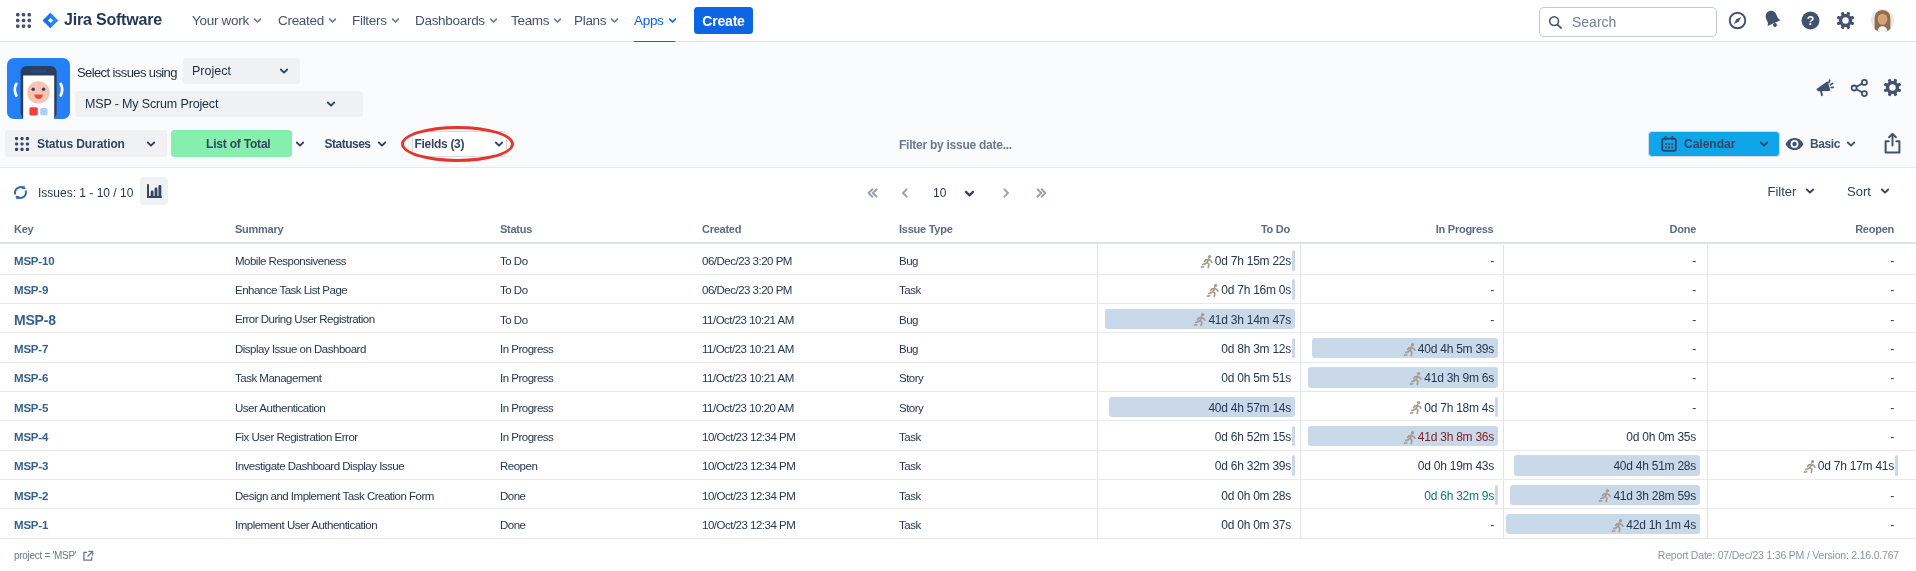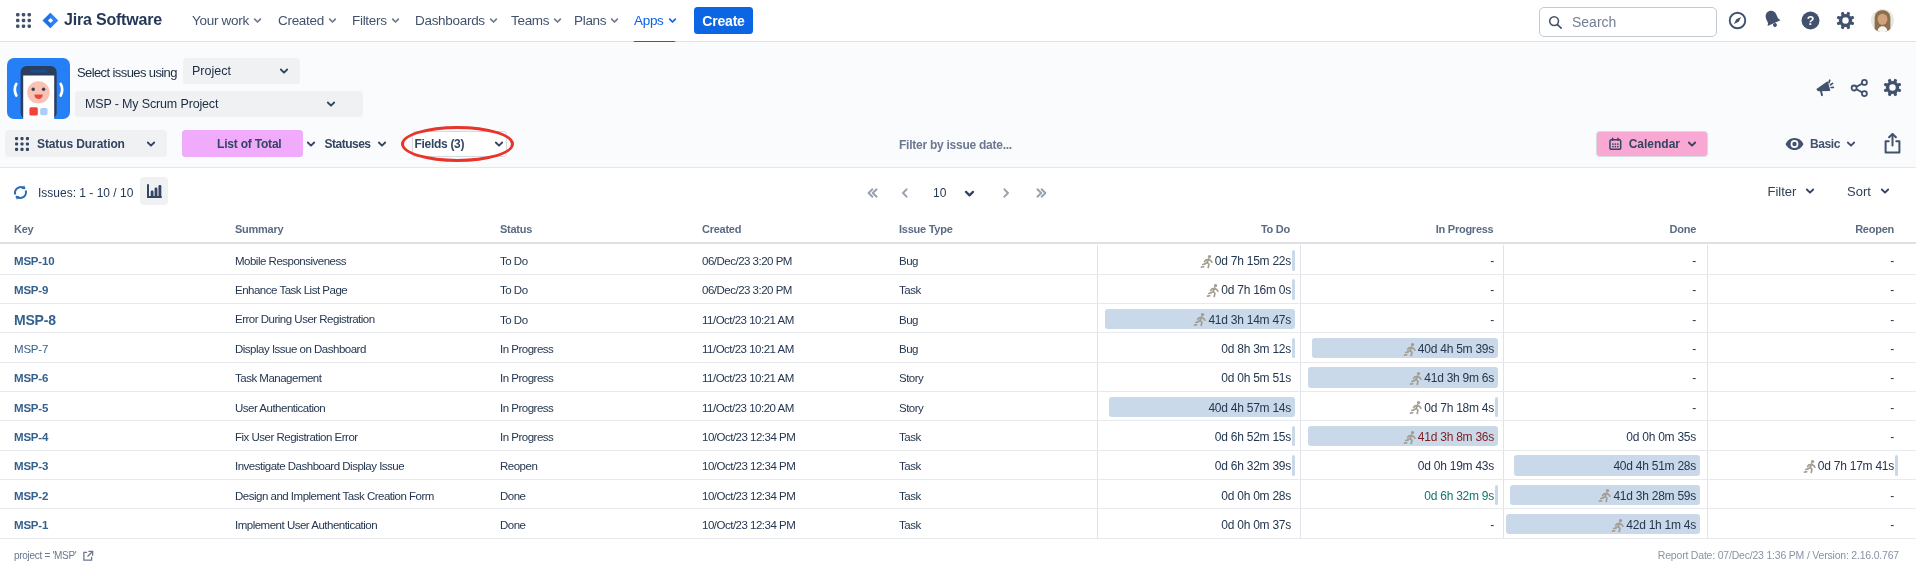--- a/index.html
+++ b/index.html
@@ -186,21 +186,21 @@
       <rect x="5.2" y="10.4" width="3.0" height="3.0" rx="1.0" fill="#344563"></rect>
       <rect x="10.4" y="10.4" width="3.0" height="3.0" rx="1.0" fill="#344563"></rect>
     </svg>
 <span style="font-size:12px;font-weight:700;color:#344563;letter-spacing:-0.1px">Status Duration</span>
 <span style="margin-left:auto">
       <svg width="10" height="10" viewBox="0 0 12 12" style="display:block">
         <path d="M2.2 4.2 L6 8 L9.8 4.2" fill="none" stroke="#344563" stroke-width="2.2" stroke-linecap="round" stroke-linejoin="round"></path>
       </svg>
     </span>
   </div>
-<div class="abs flex" style="left:182px;top:130px;width:120.5px;height:27px;background:#f0abfc;border-radius:3.5px;padding:0 10px 0 11px;gap:24px">
+<div class="abs flex" style="left:171px;top:130px;width:120.5px;height:27px;background:#86efac;border-radius:3.5px;padding:0 10px 0 11px;gap:24px">
 <svg width="16" height="15" viewBox="0 0 16 15">
       <g stroke="#344563" stroke-width="1.7" stroke-linecap="round">
         <path d="M1 4.4 L15 4.4 M1 10.6 L15 10.6"></path>
       </g>
       <circle cx="10.8" cy="4.4" r="2.7" fill="#eff1f3" stroke="#344563" stroke-width="1.7"></circle>
       <circle cx="5.2" cy="10.6" r="2.7" fill="#eff1f3" stroke="#344563" stroke-width="1.7"></circle>
     </svg>
 <span style="font-size:12px;font-weight:700;color:#344563;letter-spacing:-0.2px">List of Total</span>
 <span style="margin-left:auto">
       <svg width="10" height="10" viewBox="0 0 12 12" style="display:block">
@@ -215,21 +215,21 @@
     </svg>
   </div>
 <div class="abs flex" style="left:411.5px;top:130.5px;width:95px;height:26px;background:#fff;border:1px solid #d5d9e0;border-radius:4px;padding:0 2px;justify-content:space-between">
 <span style="font-size:12px;font-weight:700;color:#344563;letter-spacing:-0.3px">Fields (3)</span>
     <svg width="10" height="10" viewBox="0 0 12 12" style="display:block">
       <path d="M2.2 4.2 L6 8 L9.8 4.2" fill="none" stroke="#344563" stroke-width="2.2" stroke-linecap="round" stroke-linejoin="round"></path>
     </svg>
   </div>
 <div class="abs" style="left:401px;top:126px;width:113px;height:36px;border:3px solid #e8352b;border-radius:50%"></div>
 <div class="abs" style="left:899px;top:137.5px;font-size:12px;font-weight:700;color:#6a7891;letter-spacing:-0.25px">Filter by issue date...</div>
-<div class="abs flex" style="left:1596px;top:130.5px;width:112px;height:26px;background:#f9a8d4;border:1px solid #d5d9e0;border-radius:4px;padding:0 10px 0 12px;gap:7px">
+<div class="abs flex" style="left:1648px;top:130.5px;width:132px;height:26px;background:#0ea5e9;border:1px solid #d5d9e0;border-radius:4px;padding:0 10px 0 12px;gap:7px">
 <svg width="16" height="16" viewBox="0 0 16 16">
       <rect x="1.2" y="2.6" width="13.6" height="12.2" rx="1.8" fill="none" stroke="#344563" stroke-width="1.9"></rect>
       <path d="M4.6 0.8 L4.6 3.4 M11.4 0.8 L11.4 3.4" stroke="#344563" stroke-width="1.9" stroke-linecap="round"></path>
       <g fill="#344563">
         <rect x="4" y="7.2" width="1.9" height="1.9"></rect>
         <rect x="7.1" y="7.2" width="1.9" height="1.9"></rect>
         <rect x="10.2" y="7.2" width="1.9" height="1.9"></rect>
         <rect x="4" y="10.4" width="1.9" height="1.9"></rect>
         <rect x="7.1" y="10.4" width="1.9" height="1.9"></rect>
         <rect x="10.2" y="10.4" width="1.9" height="1.9"></rect>
@@ -418,21 +418,21 @@
 <div class="abs flex" style="left:0;top:304.06px;width:1494px;height:29.33px;padding-top:2px;justify-content:flex-end;font-size:12px;letter-spacing:-0.25px;color:#253750">
     <span>-</span>
   </div>
 <div class="abs flex" style="left:0;top:304.06px;width:1696px;height:29.33px;padding-top:2px;justify-content:flex-end;font-size:12px;letter-spacing:-0.25px;color:#253750">
     <span>-</span>
   </div>
 <div class="abs flex" style="left:0;top:304.06px;width:1894px;height:29.33px;padding-top:2px;justify-content:flex-end;font-size:12px;letter-spacing:-0.25px;color:#253750">
     <span>-</span>
   </div>
 <div class="abs" style="left:0;top:361.72px;width:1916px;height:1px;background:#e7e9ed"></div>
-<div class="abs flex" style="left:14px;top:333.39px;height:29.33px;padding-top:2px;font-size:11.5px;font-weight:400;color:#35618e;letter-spacing:-0.2px">MSP-7</div>
+<div class="abs flex" style="left:14px;top:333.39px;height:29.33px;padding-top:2px;font-size:11.5px;font-weight:700;color:#35618e;letter-spacing:-0.2px">MSP-7</div>
 <div class="abs flex" style="left:235px;top:333.39px;height:29.33px;padding-top:2px;font-size:11.5px;letter-spacing:-0.5px;color:#253750">Display Issue on Dashboard</div>
 <div class="abs flex" style="left:500px;top:333.39px;height:29.33px;padding-top:2px;font-size:11.5px;letter-spacing:-0.5px;color:#253750">In Progress</div>
 <div class="abs flex" style="left:702px;top:333.39px;height:29.33px;padding-top:2px;font-size:11.5px;letter-spacing:-0.5px;color:#253750">11/Oct/23 10:21 AM</div>
 <div class="abs flex" style="left:899px;top:333.39px;height:29.33px;padding-top:2px;font-size:11.5px;letter-spacing:-0.5px;color:#253750">Bug</div>
 <div class="abs" style="left:1292.2px;top:337.99px;width:2.8px;height:20.5px;background:#c9d9e9;border-radius:3px"></div>
 <div class="abs flex" style="left:0;top:333.39px;width:1291px;height:29.33px;padding-top:2px;justify-content:flex-end;font-size:12px;letter-spacing:-0.25px;color:#253750">
     <span>0d 8h 3m 12s</span>
   </div>
 <div class="abs" style="left:1312.2px;top:337.99px;width:185.8px;height:20.5px;background:#c9d9e9;border-radius:3px"></div>
 <div class="abs flex" style="left:0;top:333.39px;width:1494px;height:29.33px;padding-top:2px;justify-content:flex-end;font-size:12px;letter-spacing:-0.25px;color:#253750">

